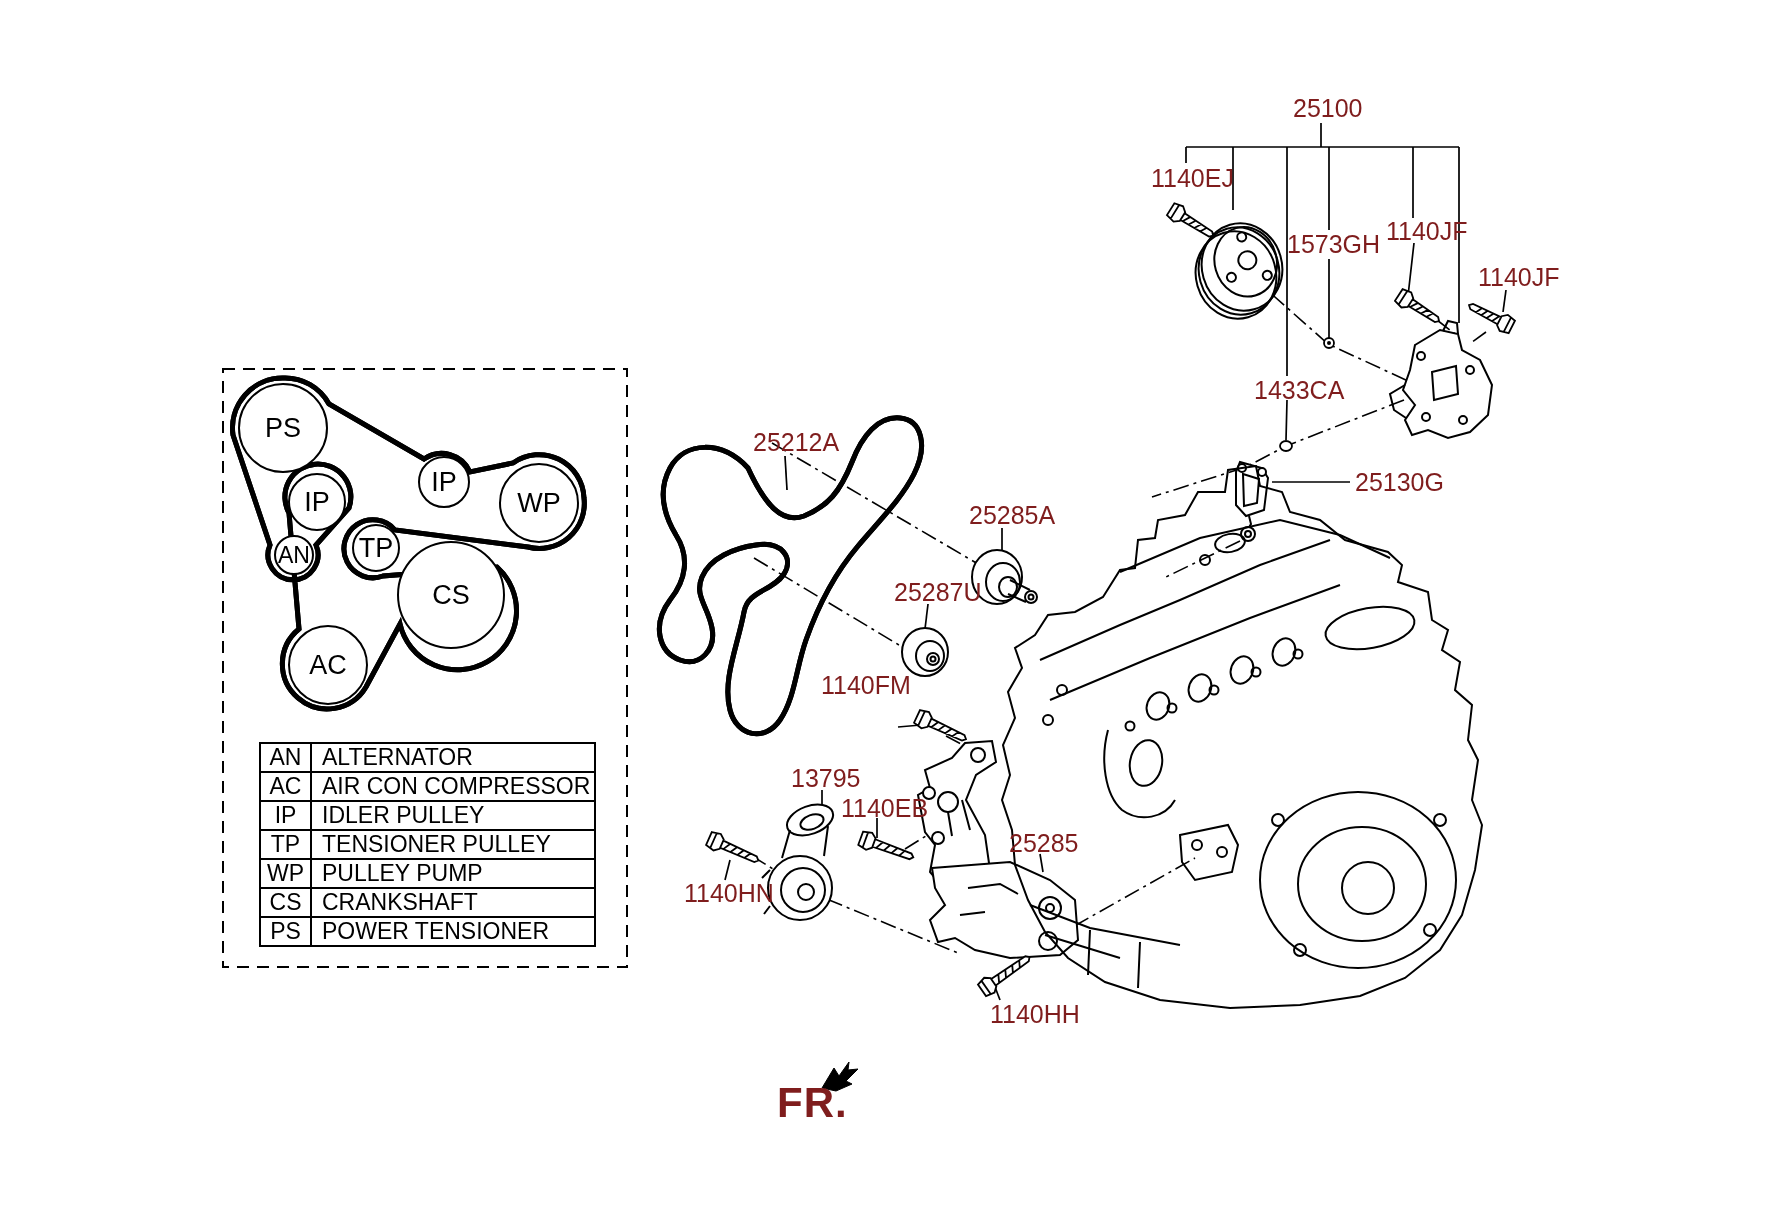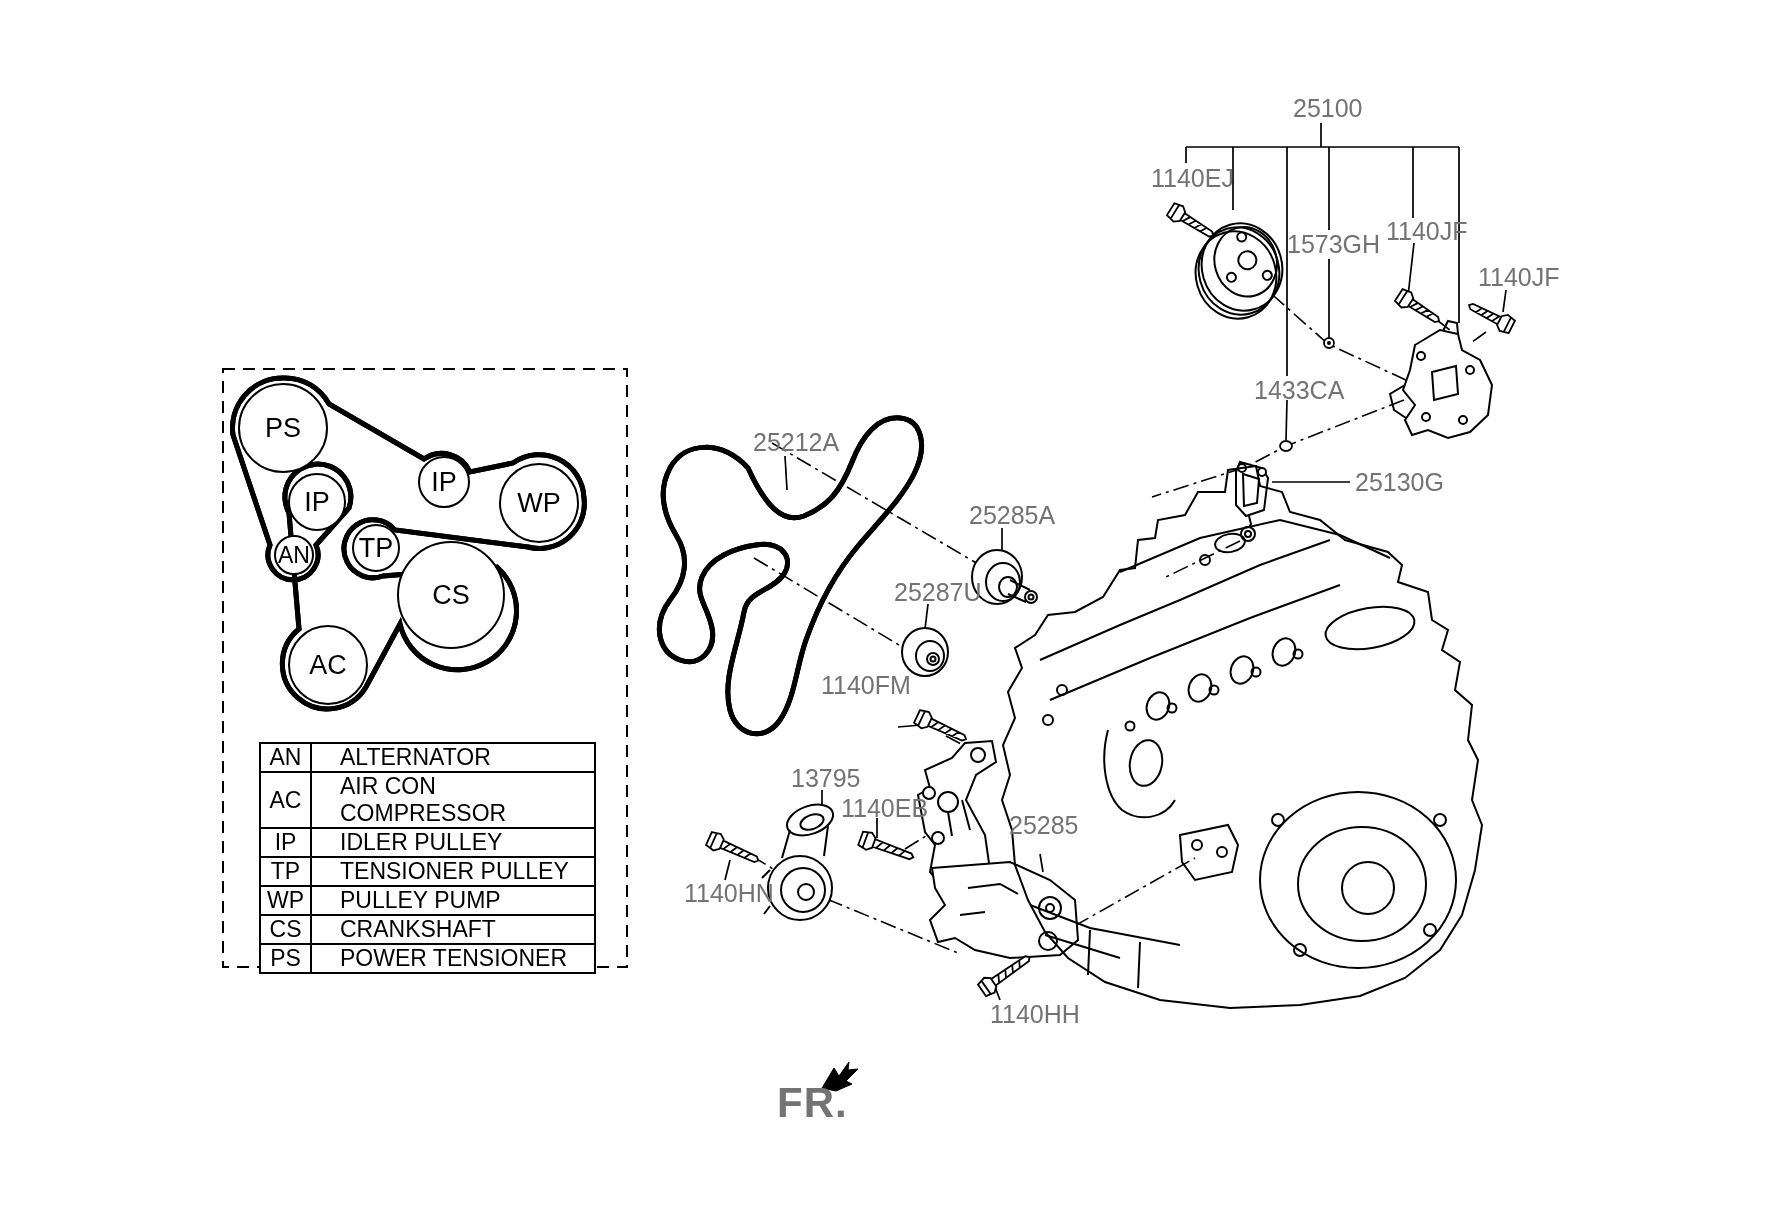--- a/index.html
+++ b/index.html
@@ -1,28 +1,28 @@
 <!DOCTYPE html>
 <html><head>
 <meta charset="utf-8">
 <title>Coolant Pump Parts Diagram</title>
 <style>
   html,body{margin:0;padding:0;background:#fff;}
   #stage{position:relative;width:1772px;height:1211px;background:#fff;overflow:hidden;
          font-family:"Liberation Sans", sans-serif;color:#000;}
   #diagram-svg{position:absolute;left:0;top:0;}
-  .plabel{position:absolute;font-size:25px;line-height:1.0;white-space:nowrap;color:#737373;
+  .plabel{position:absolute;font-size:25px;line-height:1.0;white-space:nowrap;color:#7f1d1d;
           font-family:"Liberation Sans", sans-serif;}
   .fr{font-weight:bold;font-size:42px;letter-spacing:1px;}
   #legend-table{position:absolute;left:259px;top:742px;border-collapse:collapse;
                 table-layout:fixed;width:337px;background:#fff;}
   #legend-table td{border:2px solid #000;height:25px;padding:0;font-size:23px;
                    font-family:"Liberation Sans", sans-serif;}
   #legend-table td.code{width:49px;text-align:center;}
-  #legend-table td.desc{padding-left:28px;border-radius:8px;}
+  #legend-table td.desc{padding-left:10px;border-radius:8px;}
 </style>
 </head>
 <body>
 
 <div id="stage">
 
 <svg id="diagram-svg" width="1772" height="1211" viewBox="0 0 1772 1211">
 
   <rect x="223" y="369" width="404" height="598" fill="none" stroke="#000" stroke-width="2" stroke-dasharray="12 8"></rect>
 
@@ -327,18 +327,18 @@
 <div class="plabel" style="left:1386px;top:219px">1140JF</div>
 <div class="plabel" style="left:1478px;top:265px">1140JF</div>
 <div class="plabel" style="left:1254px;top:378px">1433CA</div>
 <div class="plabel" style="left:1355px;top:470px">25130G</div>
 <div class="plabel" style="left:753px;top:430px">25212A</div>
 <div class="plabel" style="left:969px;top:503px">25285A</div>
 <div class="plabel" style="left:894px;top:580px">25287U</div>
 <div class="plabel" style="left:821px;top:673px">1140FM</div>
 <div class="plabel" style="left:791px;top:766px">13795</div>
 <div class="plabel" style="left:841px;top:796px">1140EB</div>
-<div class="plabel" style="left:1009px;top:813px">25285</div>
+<div class="plabel" style="left:1009px;top:831px">25285</div>
 <div class="plabel" style="left:684px;top:881px">1140HN</div>
 <div class="plabel" style="left:990px;top:1002px">1140HH</div>
 <div class="plabel fr" style="left:777px;top:1082px">FR.</div>
 
 </div>
 
 </body></html>

